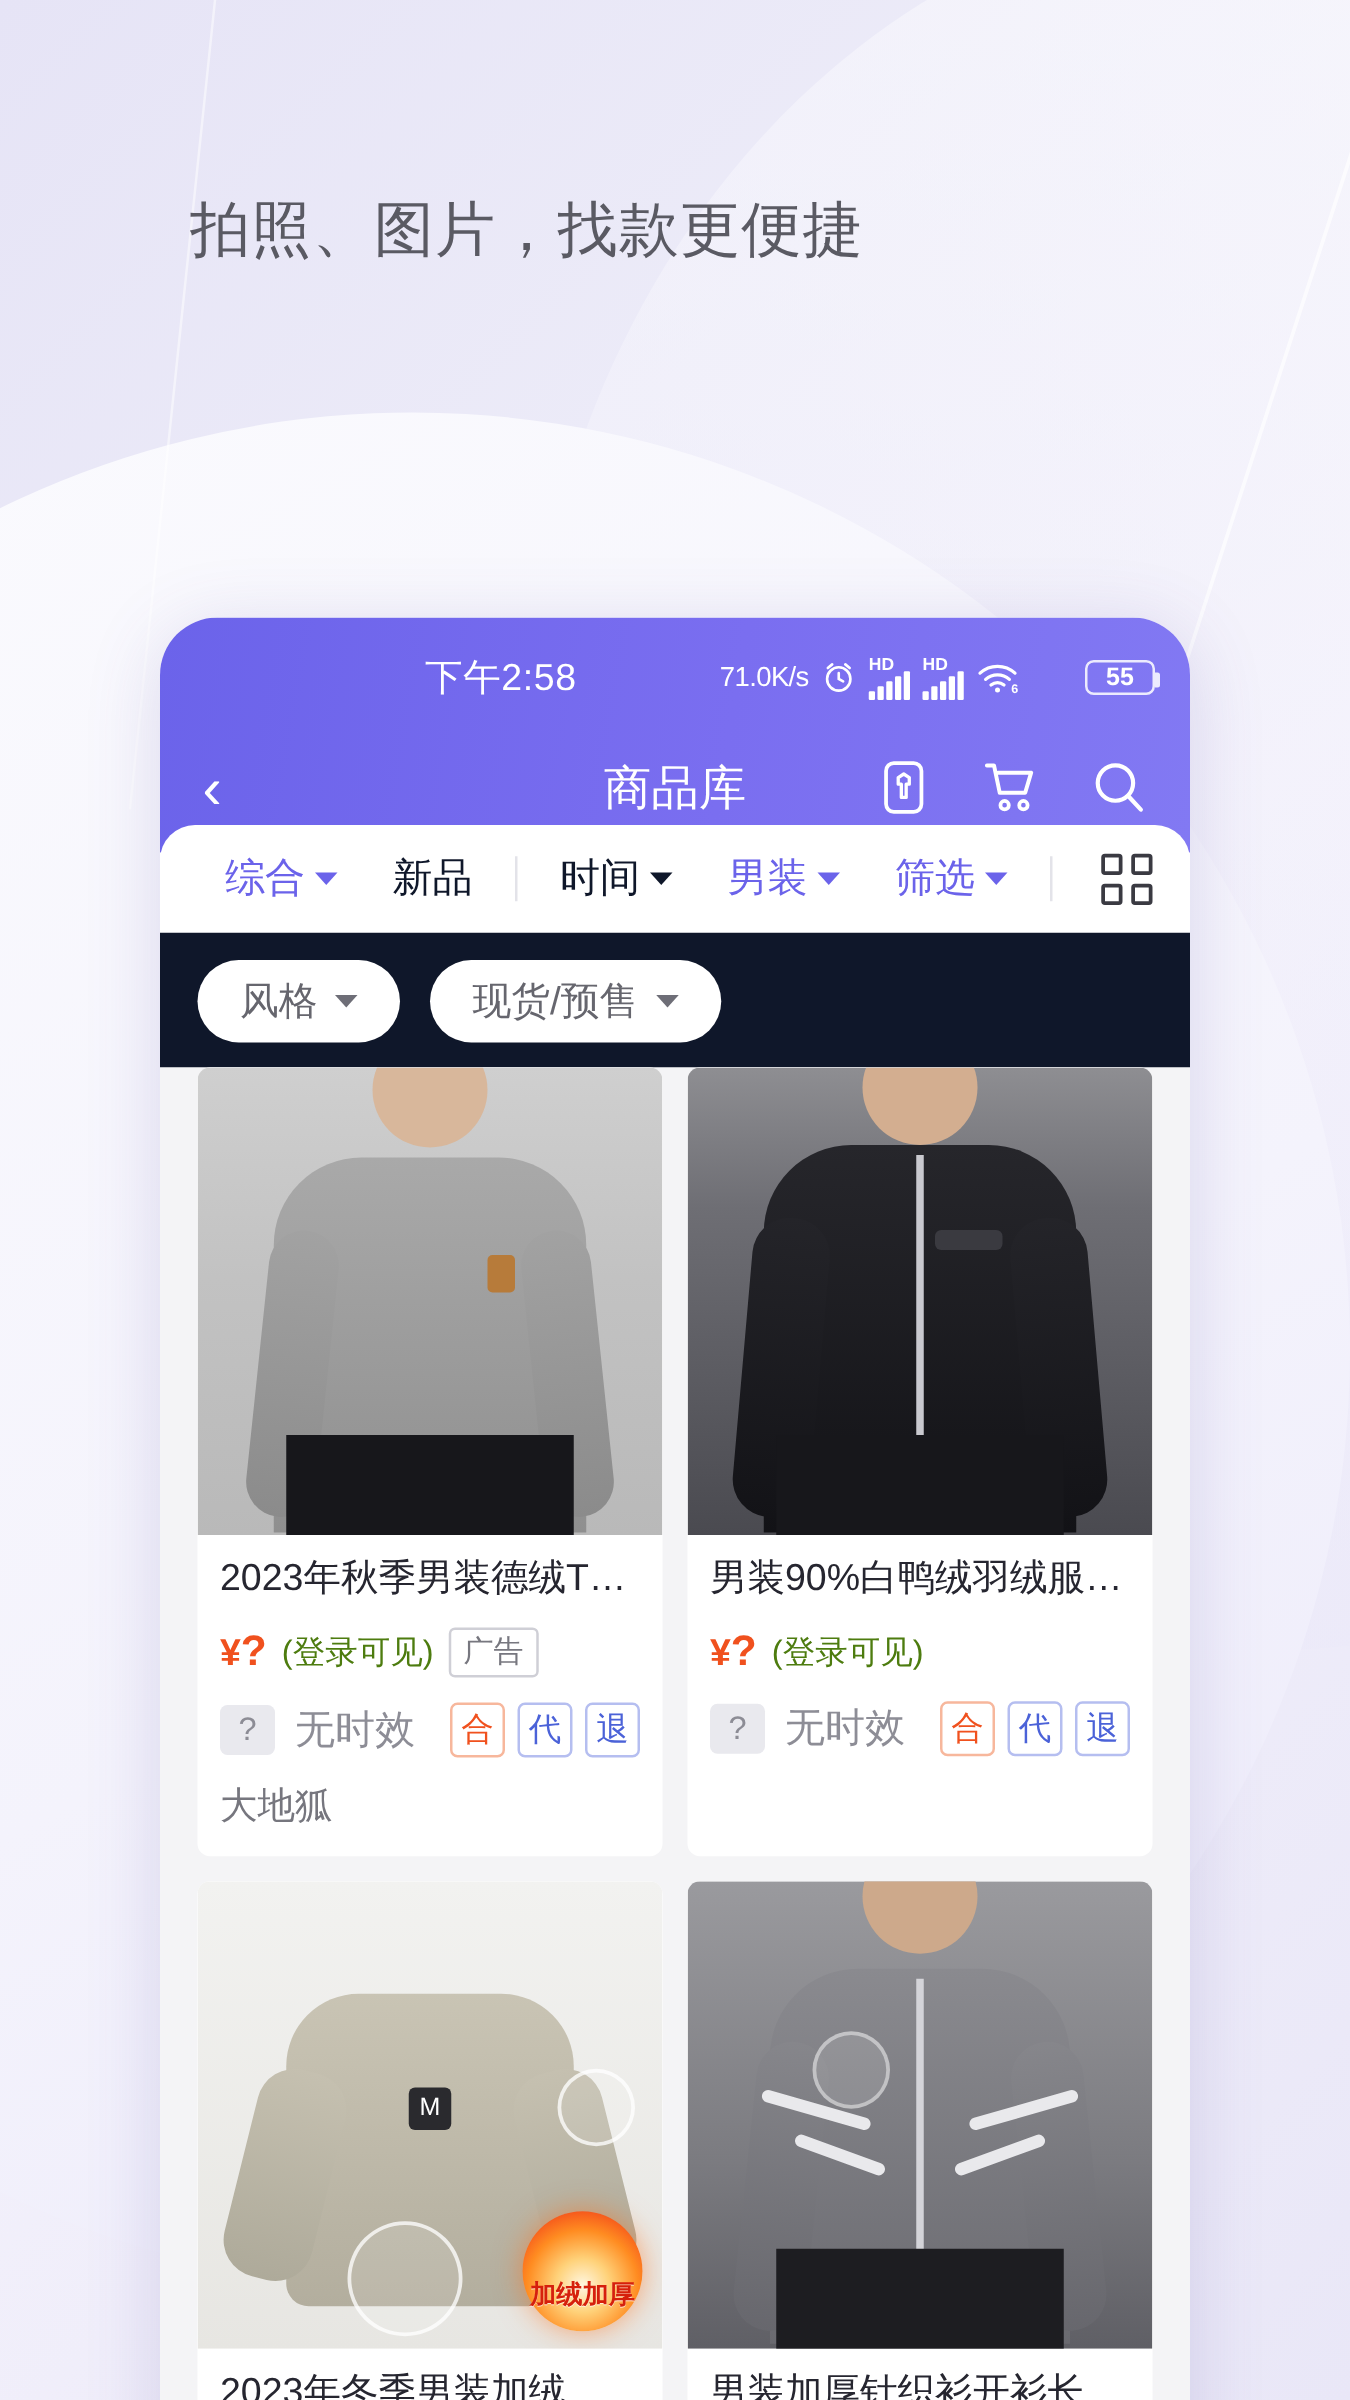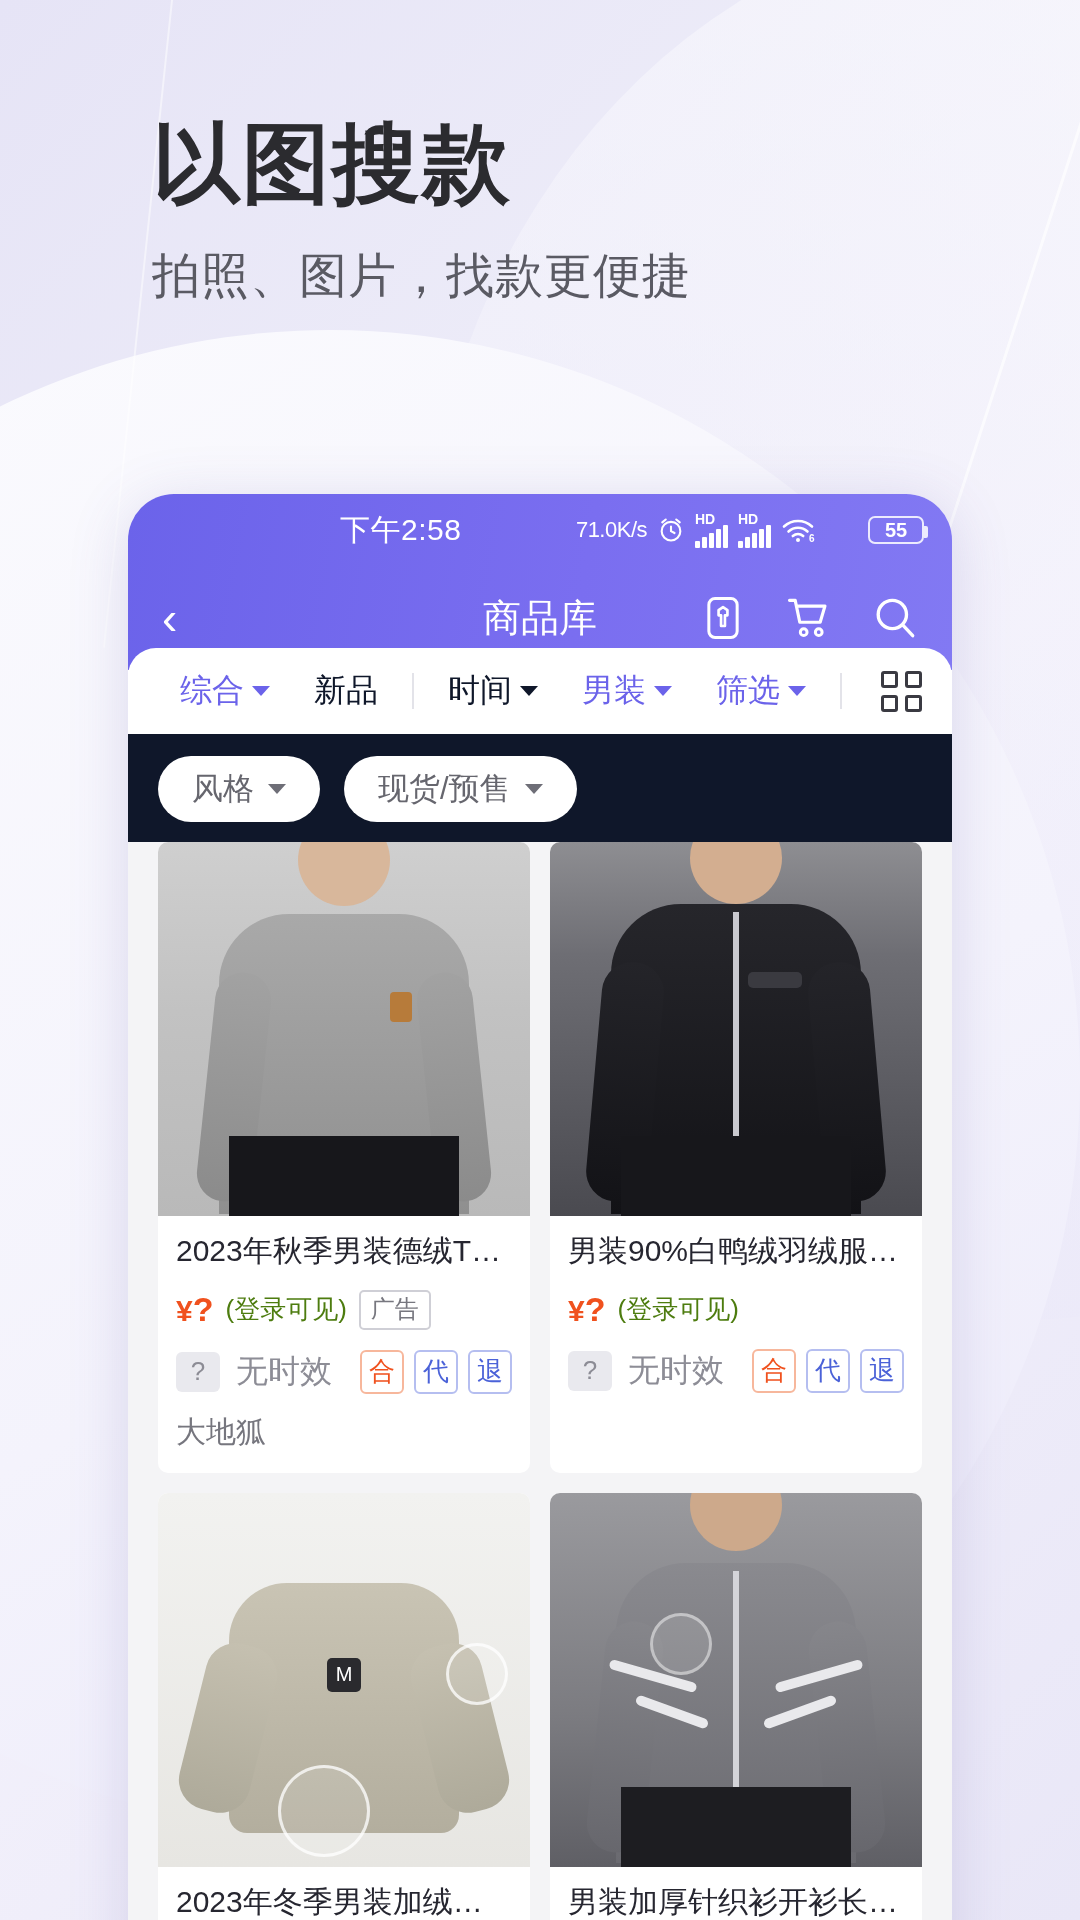--- a/index.html
+++ b/index.html
@@ -57,21 +57,21 @@
     position: absolute; left: 128px; top: 494px;
     width: 824px; height: 1520px;
     background: #ffffff;
     border-radius: 46px 46px 0 0;
     box-shadow: 0 10px 60px rgba(90,80,160,.18);
     overflow: hidden;
     z-index: 6;
   }
   .phone-header {
     background: linear-gradient(100deg, #6b63ea 0%, #7a6ef0 55%, #8279f3 100%);
-    padding-top: 0;
+    padding-top: 12px;
   }
   .statusbar {
     height: 72px; display: flex; align-items: center;
     color: #fff; padding: 0 28px 0 0;
     font-size: 28px;
   }
   .sb-time { margin-left: 212px; font-size: 30px; letter-spacing: .5px; }
   .sb-right { margin-left: auto; display: flex; align-items: center; gap: 10px; }
   .sb-speed { font-size: 22px; letter-spacing: -.5px; }
   .icon-alarm { width: 28px; height: 28px; }
@@ -227,21 +227,20 @@
 </head>
 <body>
 
 <div id="page">
   <div class="bg-swoosh-b"></div>
   <div class="bg-swoosh-a"></div>
   <div class="bg-line"></div>
   <div class="bg-line2"></div>
 
   <div class="headline-wrap">
-    <div class="headline">以图搜款</div>
     <div class="subheadline">拍照、图片，找款更便捷</div>
   </div>
 
   <div class="phone">
 
     <div class="phone-header">
 
       <div class="statusbar">
         <div class="sb-time">下午2:58</div>
         <div class="sb-right">
@@ -409,20 +408,23 @@
 
       <div class="card">
         <div class="card-img">
           <div class="ph ph-cream"></div>
           <div class="body-shape torso-beige"></div>
           <div class="arm" style="left:34px;top:150px;width:72px;height:170px;background:linear-gradient(180deg,#c5c0b0,#aeaa9a);transform:rotate(14deg);border-radius:30px;"></div>
           <div class="arm" style="right:34px;top:150px;width:72px;height:170px;background:linear-gradient(180deg,#c5c0b0,#aeaa9a);transform:rotate(-14deg);border-radius:30px;"></div>
           <div class="patch" style="left:50%;transform:translateX(-50%);top:165px;">M</div>
           <div class="bubble" style="right:22px;top:150px;width:62px;height:62px;"></div>
           <div class="bubble" style="left:120px;bottom:10px;width:92px;height:92px;"></div>
+          <div class="flame-badge">
+            <span>加绒加厚</span>
+          </div>
         </div>
         <div class="card-body">
           <div class="card-title">2023年冬季男装加绒卫衣圆...</div>
 
         </div>
       </div>
 
       <div class="card">
         <div class="card-img">
           <div class="ph ph-steel"></div>

